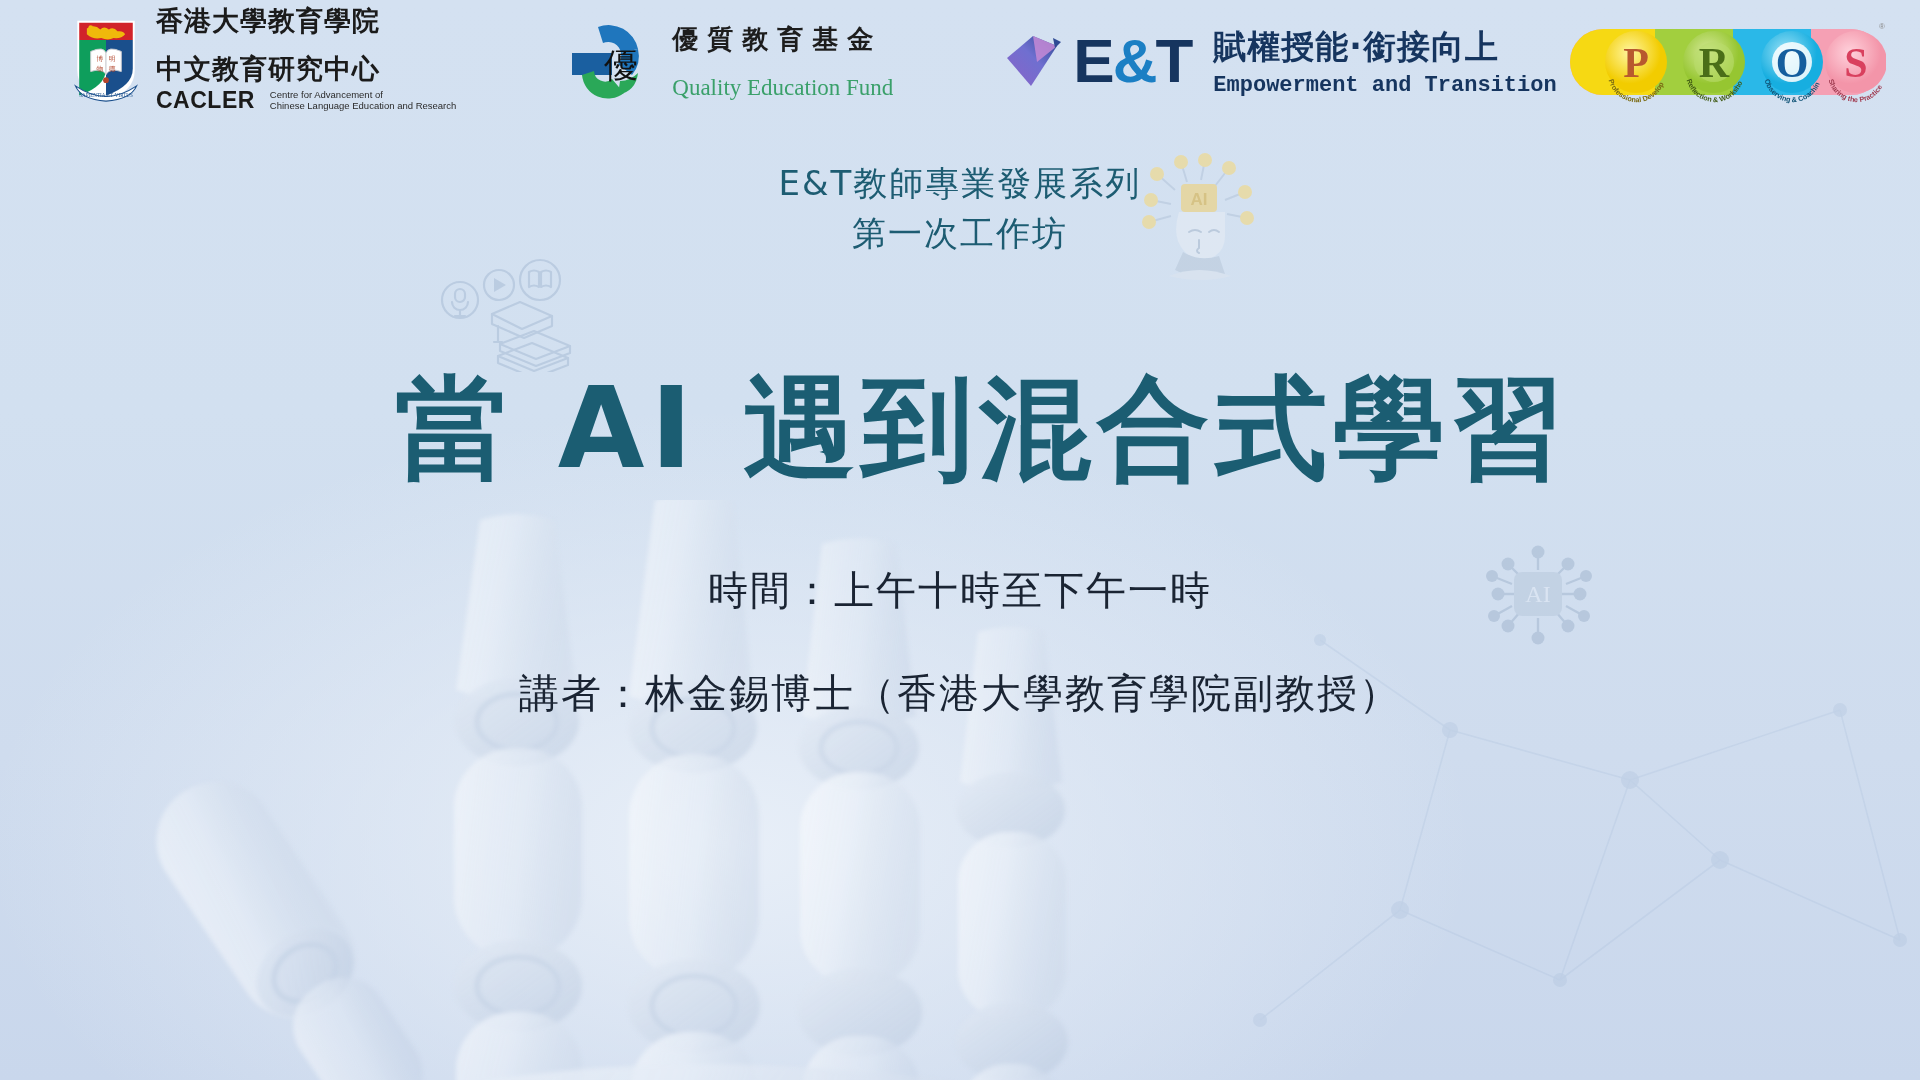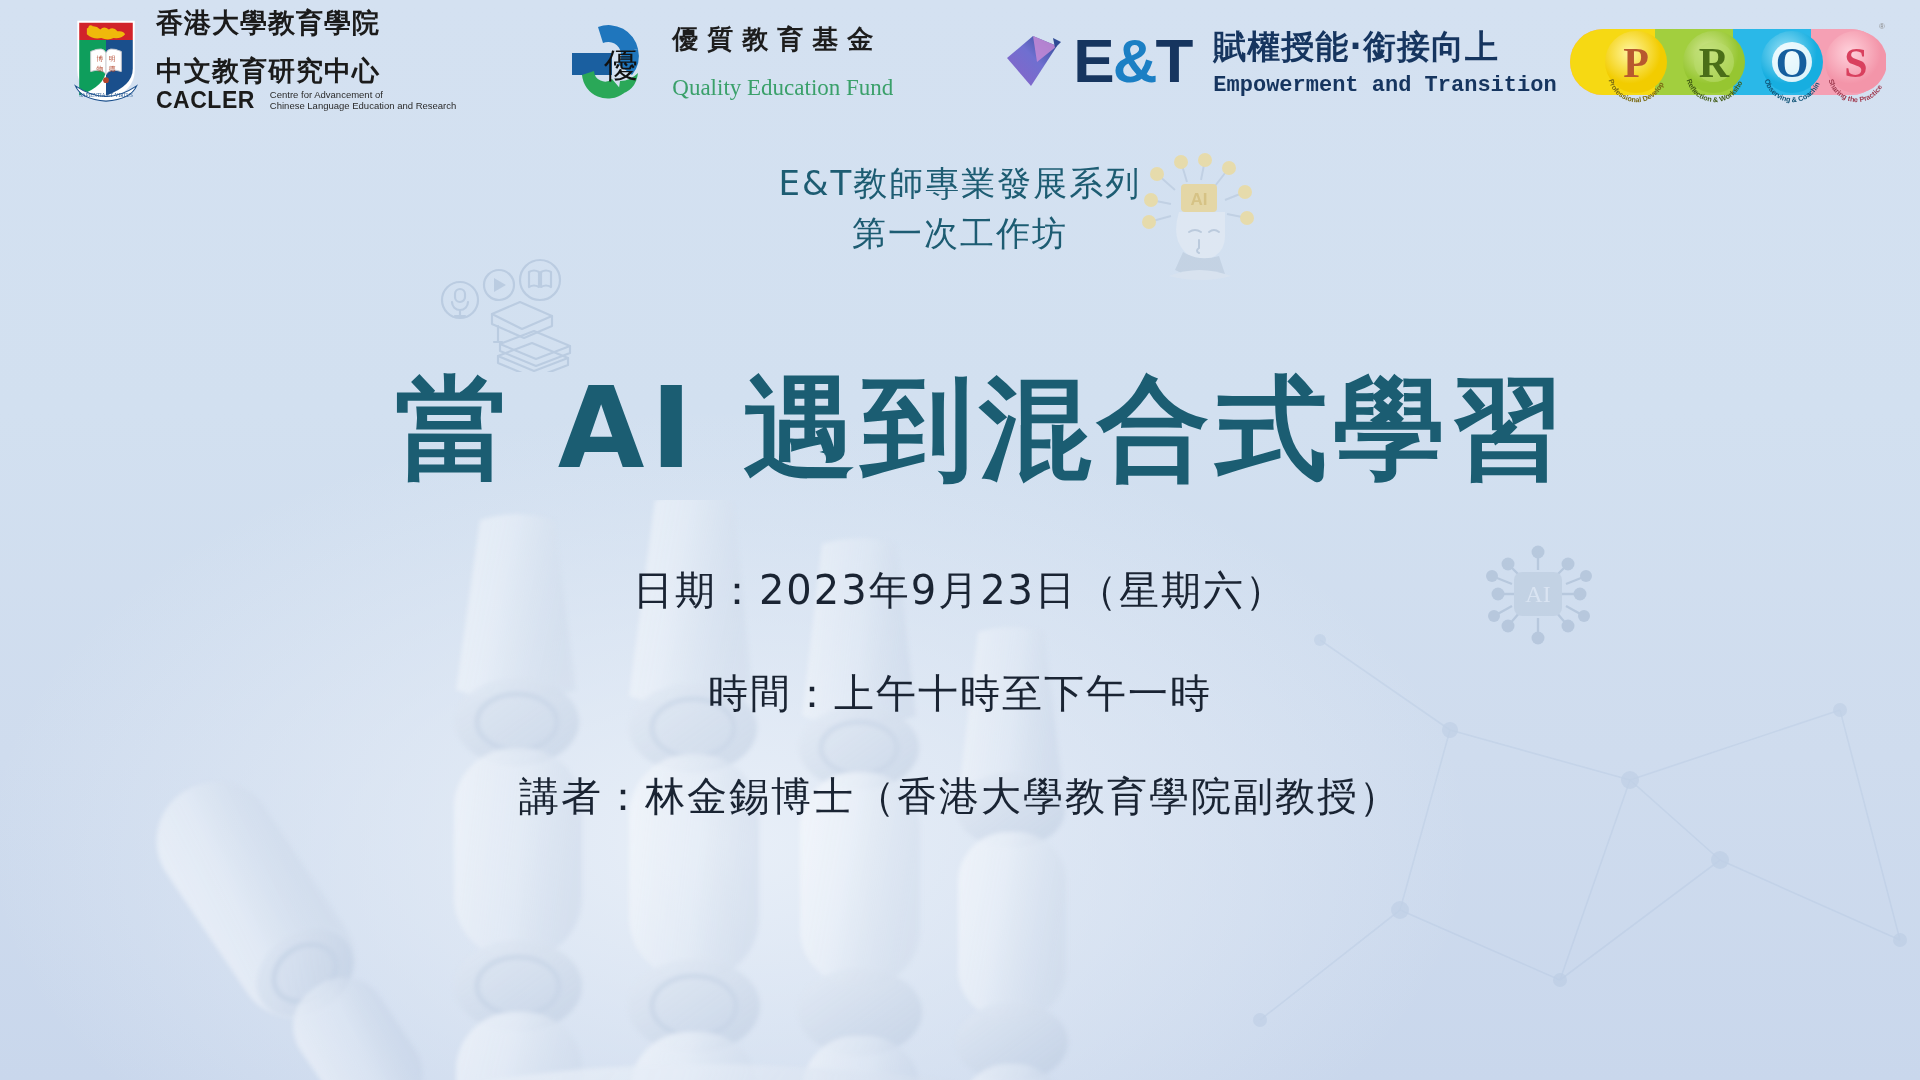--- a/index.html
+++ b/index.html
@@ -40,21 +40,21 @@
     width:1920px; height:122px;
     display:flex; align-items:center;
   }
   .logo-slot { position:relative; display:flex; align-items:center; }
 
   
   #logo-cacler { margin-left:70px; gap:14px; }
   .crest { width:72px; height:88px; }
   .cacler-text { display:flex; flex-direction:column; justify-content:center; line-height:1; }
   .cacler-zh {
-    font-family:Liberation Sans, sans-serif;
+    font-family:Liberation Mono, monospace;
     font-size:27px; font-weight:bold; color:#1b1b1b;
     letter-spacing:1px; white-space:nowrap;
   }
   .cacler-zh + .cacler-zh { margin-top:21px; }
   .cacler-en-row { display:flex; align-items:flex-end; gap:15px; margin-top:4px; }
   .cacler-acr {
     font-size:23px; font-weight:bold; color:#1b1b1b;
     letter-spacing:.5px; font-family:"Liberation Sans", sans-serif;
   }
   .cacler-sub {
@@ -434,18 +434,17 @@
   <div id="content">
 
     <div id="series-block">
       <div class="series-line">E&amp;T教師專業發展系列</div>
       <div class="series-line">第一次工作坊</div>
     </div>
 
     <div id="main-title">當 AI 遇到混合式學習</div>
 
     <div id="details">
-      <div class="detail-line">日期：2023年9月23日（星期六）</div>
       <div class="detail-line">時間：上午十時至下午一時</div>
       <div class="detail-line">講者：林金錫博士（香港大學教育學院副教授）</div>
     </div>
   </div>
 </div>
 
 </body></html>

